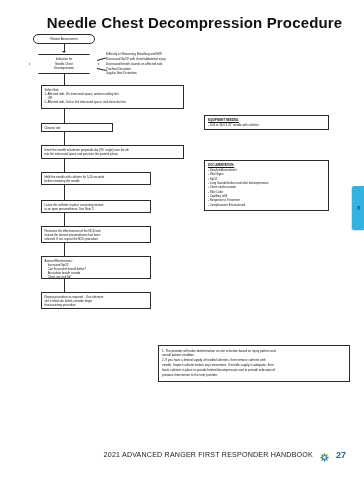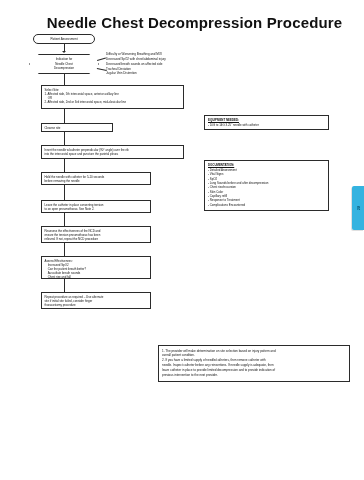--- a/index.html
+++ b/index.html
@@ -277,14 +277,33 @@
     <span class="nline">2.  If you have a limited supply of needle/catheters, then remove catheter with</span>
     <span class="nline">needle.  Inspect catheter before any reinsertions.  If needle supply is adequate, then</span>
     <span class="nline">leave catheter in place to provide limited decompression and to provide indication of</span>
     <span class="nline">previous intervention to the next provider.</span>
   </div>
 
   <div class="sidetab">
     <span class="tabtxt">28</span>
   </div>
 
+  <div class="footer">
+    <span class="ftitle">2021 ADVANCED RANGER FIRST RESPONDER HANDBOOK</span>
+    <span class="logo">
+      <svg viewBox="0 0 32 32" width="11" height="11" aria-hidden="true">
+        <g>
+          <path d="M16 2 L20 11 L16 14 L12 11 Z" fill="#4c9c3f"></path>
+          <path d="M30 16 L21 20 L18 16 L21 12 Z" fill="#3a7bbf"></path>
+          <path d="M16 30 L12 21 L16 18 L20 21 Z" fill="#3a7bbf"></path>
+          <path d="M2 16 L11 12 L14 16 L11 20 Z" fill="#4c9c3f"></path>
+          <path d="M26 6 L22 14 L18 13 L19 9 Z" fill="#4c9c3f"></path>
+          <path d="M26 26 L18 22 L19 18 L23 19 Z" fill="#4c9c3f"></path>
+          <path d="M6 26 L10 18 L14 19 L13 23 Z" fill="#3a7bbf"></path>
+          <path d="M6 6 L14 10 L13 14 L9 13 Z" fill="#3a7bbf"></path>
+          <circle cx="16" cy="16" r="3" fill="#ffffff"></circle>
+        </g>
+      </svg>
+    </span>
+    <span class="pagenum">27</span>
+  </div>
 
 </div>
 
 </body></html>

